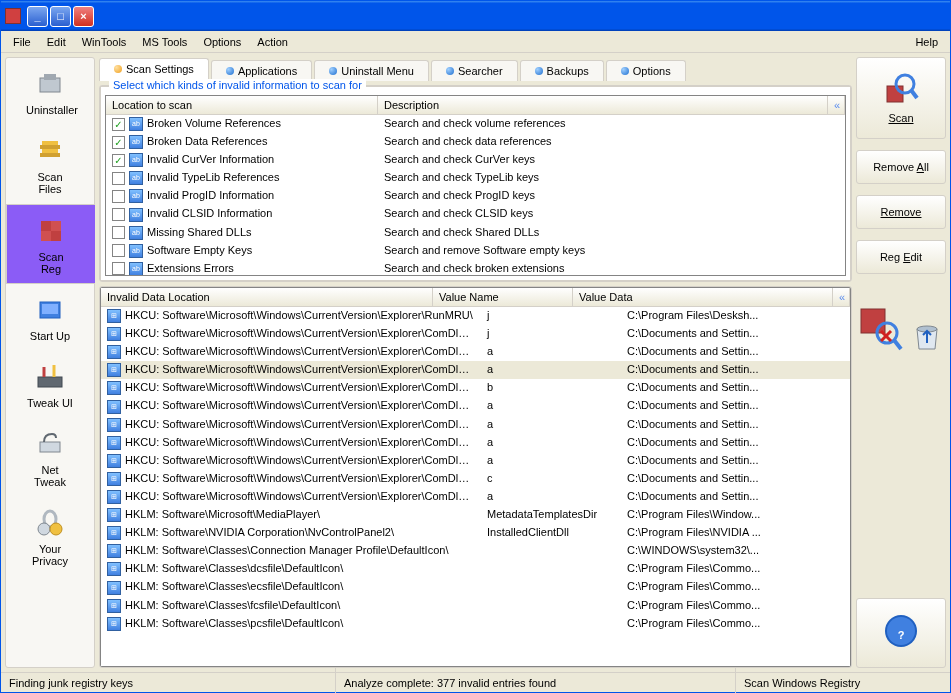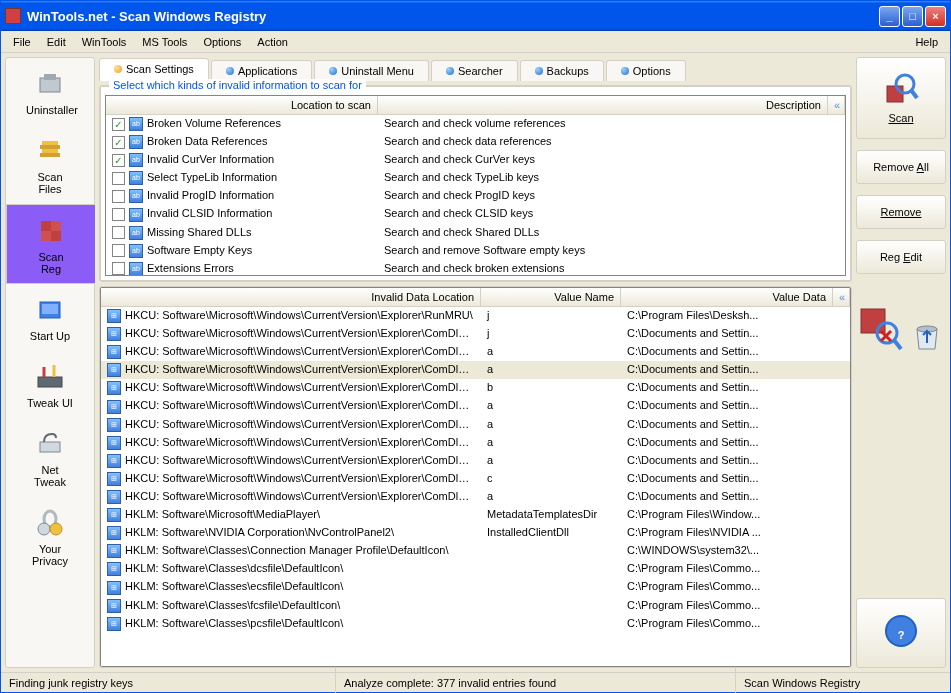--- a/index.html
+++ b/index.html
@@ -24,21 +24,21 @@
 .tabs { display: flex; height: 24px; align-items: flex-end; }
 .tab { padding: 4px 14px; background: #f8f7f3; border: 1px solid #d4d0c8; border-bottom: none; border-radius: 3px 3px 0 0; margin-right: 2px; cursor: pointer; display: flex; align-items: center; gap: 4px; }
 .tab.active { background: white; padding-bottom: 6px; }
 .tab-dot { width: 8px; height: 8px; border-radius: 50%; background: radial-gradient(circle at 30% 30%, #a0d0ff, #2070d0); }
 .tab.active .tab-dot { background: radial-gradient(circle at 30% 30%, #ffe0a0, #f0a020); }
 .panel { border: 1px solid #d4d0c8; background: white; border-radius: 3px; flex-shrink: 0; }
 .fieldset { border: 1px solid #d4d0c8; padding: 8px 4px 4px; position: relative; }
 .fieldset-legend { position: absolute; top: -8px; left: 8px; background: white; padding: 0 4px; color: #0055ea; }
 .listview { border: 1px solid #848484; background: white; }
 .lv-header { display: flex; background: linear-gradient(to bottom, #ffffff, #ece9d8); border-bottom: 1px solid #d4d0c8; }
-.lv-header > div { padding: 3px 6px; border-right: 1px solid #d4d0c8; overflow: hidden; white-space: nowrap; text-align: right; }
+.lv-header > div { padding: 3px 6px; border-right: 1px solid #d4d0c8; overflow: hidden; white-space: nowrap; }
 .lv-body { overflow-y: scroll; }
 .lv-row { display: flex; }
 .lv-row.sel { background: #ece9d8; }
 .lv-row > div { padding: 2px 6px; overflow: hidden; white-space: nowrap; text-overflow: ellipsis; }
 .check { display: inline-block; width: 13px; height: 13px; border: 1px solid #848484; background: white; margin-right: 4px; vertical-align: middle; text-align: center; line-height: 11px; font-size: 10px; color: #21a121; }
 .reg-icon { display: inline-block; width: 14px; height: 14px; vertical-align: middle; margin-right: 4px; background: linear-gradient(to bottom, #80c0ff, #4080e0); border: 1px solid #3060a0; font-size: 7px; text-align: center; line-height: 12px; color: white; }
 .actions { width: 90px; display: flex; flex-direction: column; gap: 11px; }
 .actbtn { border: 1px solid #d4d0c8; background: linear-gradient(to bottom, #ffffff, #ece9d8); border-radius: 3px; padding: 10px 4px; text-align: center; cursor: pointer; }
 .actbtn-tall { padding: 14px 4px; }
 .actbtn svg, .actbtn .icon-big { display: block; margin: 0 auto 4px; }
@@ -51,21 +51,20 @@
 .scan-bot .lv-body { flex: 1; }
 .scan-bot .listview { height: 100%; display: flex; flex-direction: column; }
 .scrollend { width: 17px; text-align: center; color: #5a8cf0; }
 </style>
 </head>
 <body>
 
 <div class="window">
   <div class="titlebar">
     <div class="titlebar-icon"></div>
-    <div class="titlebar-text">WinTools.net - Scan Windows Registry</div>
     <div class="titlebar-buttons">
       <div class="tbtn min">_</div>
       <div class="tbtn max">□</div>
       <div class="tbtn close">×</div>
     </div>
   </div>
 
   <div class="menubar">
     <span>File</span>
     <span>Edit</span>
@@ -180,21 +179,21 @@
                 </div>
                 <div class="lv-row">
                   <div style="width:272px"><span class="check">✓</span><span class="reg-icon">ab</span><span>Broken Data References</span></div>
                   <div style="flex:1">Search and check data references</div>
                 </div>
                 <div class="lv-row">
                   <div style="width:272px"><span class="check">✓</span><span class="reg-icon">ab</span><span>Invalid CurVer Information</span></div>
                   <div style="flex:1">Search and check CurVer keys</div>
                 </div>
                 <div class="lv-row">
-                  <div style="width:272px"><span class="check"></span><span class="reg-icon">ab</span><span>Select TypeLib Information</span></div>
+                  <div style="width:272px"><span class="check"></span><span class="reg-icon">ab</span><span>Invalid TypeLib References</span></div>
                   <div style="flex:1">Search and check TypeLib keys</div>
                 </div>
                 <div class="lv-row">
                   <div style="width:272px"><span class="check"></span><span class="reg-icon">ab</span><span>Invalid ProgID Information</span></div>
                   <div style="flex:1">Search and check ProgID keys</div>
                 </div>
                 <div class="lv-row">
                   <div style="width:272px"><span class="check"></span><span class="reg-icon">ab</span><span>Invalid CLSID Information</span></div>
                   <div style="flex:1">Search and check CLSID keys</div>
                 </div>
@@ -211,21 +210,21 @@
                   <div style="flex:1">Search and check broken extensions</div>
                 </div>
               </div>
           </div>
         </div>
       </div>
 
       <div class="panel scan-bot">
         <div class="listview">
           <div class="lv-header">
-            <div style="width:380px">Invalid Data Location</div>
+            <div style="width:332px">Invalid Data Location</div>
             <div style="width:140px">Value Name</div>
             <div style="flex:1">Value Data</div>
             <div class="scrollend">«</div>
           </div>
           <div class="lv-body" id="resbody">
               <div class="lv-row">
                 <div style="width:380px"><span class="reg-icon">⊞</span><span>HKCU: Software\Microsoft\Windows\CurrentVersion\Explorer\RunMRU\</span></div>
                 <div style="width:140px">j</div>
                 <div style="flex:1">C:\Program Files\Desksh...</div>
               </div>

